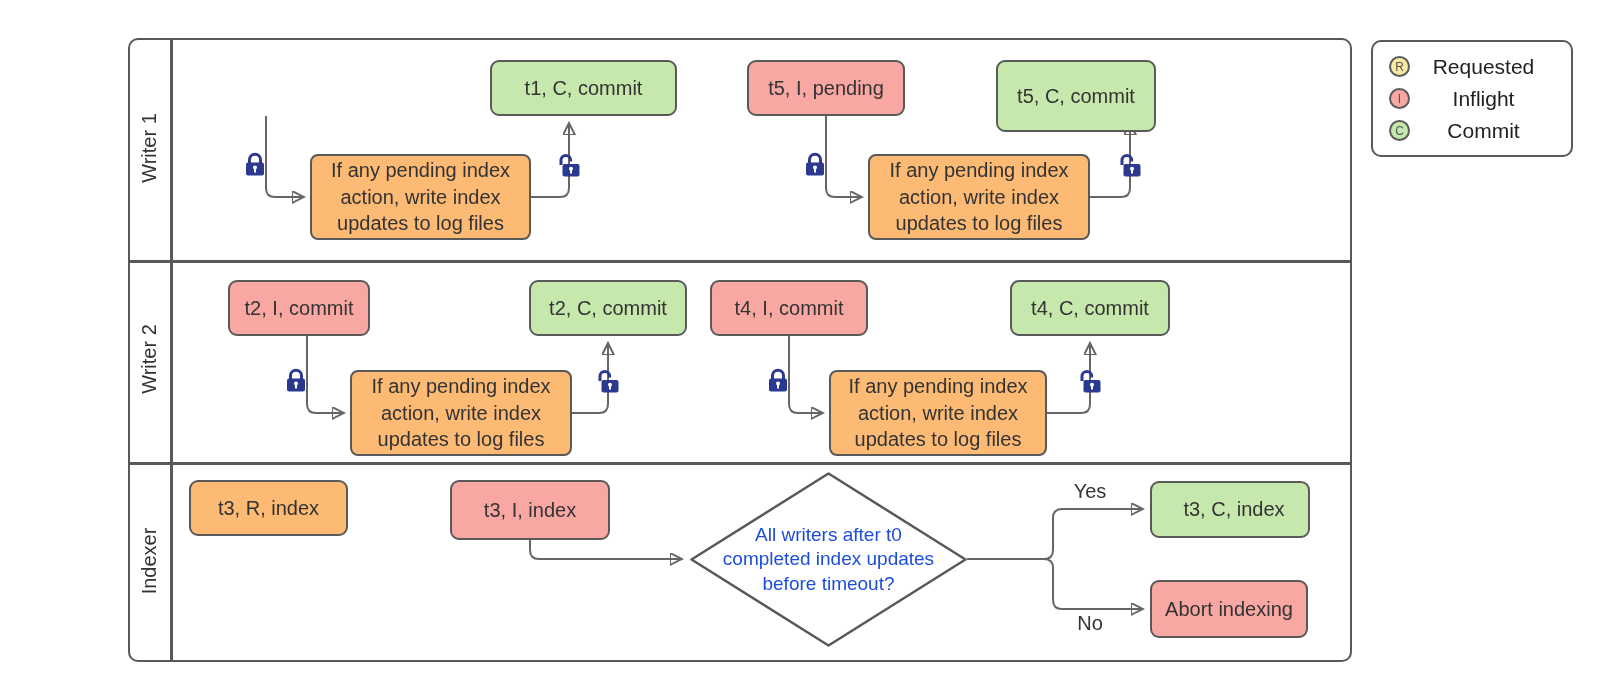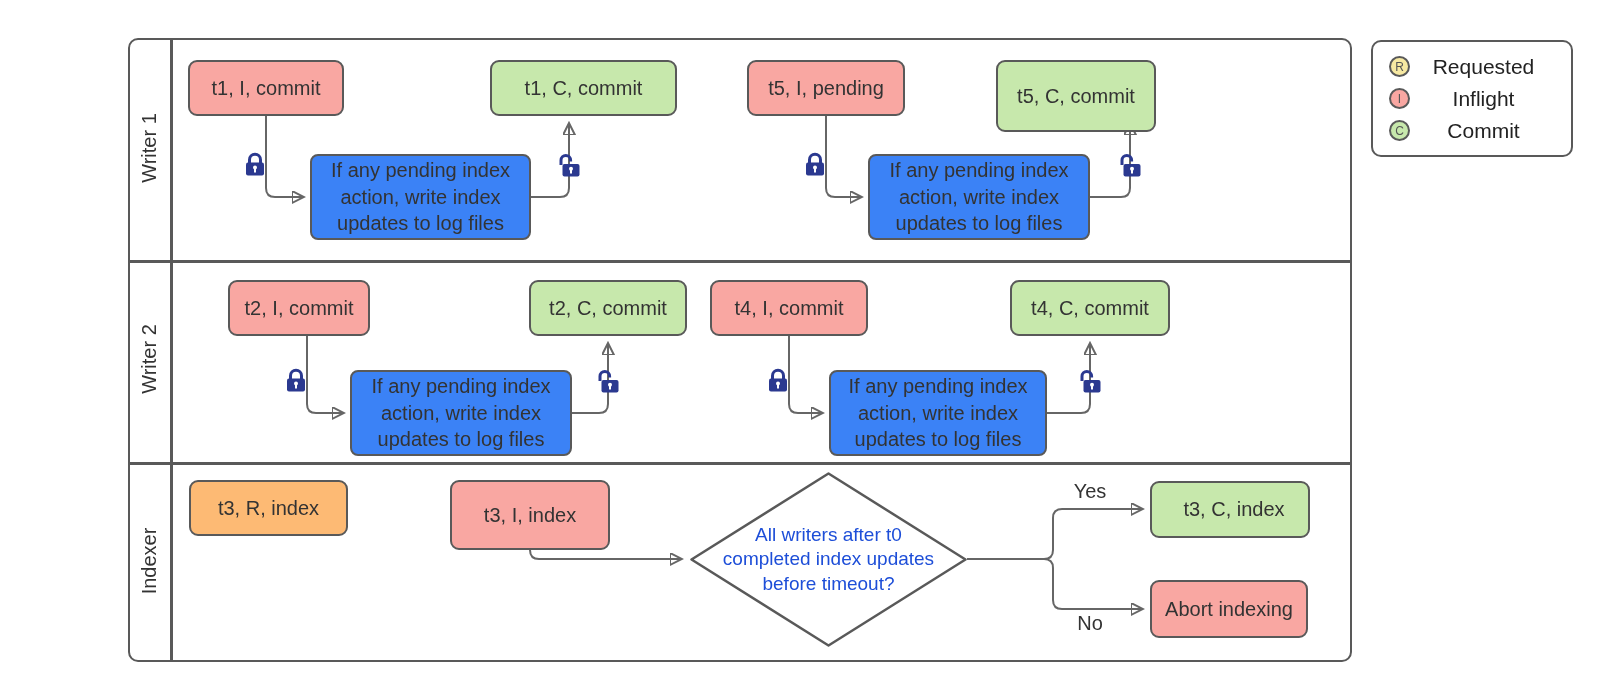--- a/index.html
+++ b/index.html
@@ -19,21 +19,21 @@
   #connectors { position: absolute; left: 0; top: 0; width: 1609px; height: 700px; }
   #connectors path { stroke: #666666; stroke-width: 2; fill: none; }
 
   
   .node { position: absolute; box-sizing: border-box; border: 2.5px solid #595959; border-radius: 9px;
           display: flex; align-items: center; justify-content: center; text-align: center;
           font-size: 20px; color: #333; background: #fff; }
   .inflight  { background: #f9a7a2; }
   .commit    { background: #c7e8ac; }
   .requested { background: #fdba74; }
-  .action    { background: #3b82f6; line-height: 1.32; padding: 2px 6px; border-radius: 8px; }
+  .action    { background: #fdba74; line-height: 1.32; padding: 2px 6px; border-radius: 8px; }
   .diamond-wrap { position: absolute; }
   .diamond-text { position: absolute; left: 0; top: 0; right: 0; bottom: 0;
                   display: flex; align-items: center; justify-content: center; text-align: center;
                   font-size: 19px; line-height: 1.28; padding: 0 24px; color: #1d4ed8; }
   .edge-label { position: absolute; font-size: 20px; color: #333; text-align: center; }
 
   .lock { position: absolute; width: 26px; height: 26px; }
 
   
   .legend { position: absolute; left: 1371px; top: 40px; width: 202px; height: 117px;
@@ -74,36 +74,35 @@
     <path d="M307,336 L307,404 Q307,413 316,413 L343,413" marker-end="url(#arrow)"></path>
     <path d="M572,413 L599,413 Q608,413 608,404 L608,344" marker-end="url(#arrow)"></path>
     <path d="M789,336 L789,404 Q789,413 798,413 L822,413" marker-end="url(#arrow)"></path>
     <path d="M1047,413 L1081,413 Q1090,413 1090,404 L1090,344" marker-end="url(#arrow)"></path>
     <path d="M530,536 L530,550 Q530,559 539,559 L681,559" marker-end="url(#arrow)"></path>
     <path d="M967,559 L1044,559"></path>
     <path d="M1044,559 Q1053,559 1053,550 L1053,518 Q1053,509 1062,509 L1142,509" marker-end="url(#arrow)"></path>
     <path d="M1044,559 Q1053,559 1053,568 L1053,600 Q1053,609 1062,609 L1142,609" marker-end="url(#arrow)"></path>
   </svg>
 
-  <div class="node inflight" style="left:188px; top:60px; width:156px; height:56px;">t1, I, commit</div>
   <div class="node commit" style="left:490px; top:60px; width:187px; height:56px;">t1, C, commit</div>
   <div class="node action" style="left:310px; top:154px; width:221px; height:86px;">If any pending index action, write index updates to log files</div>
   <div class="node inflight" style="left:747px; top:60px; width:158px; height:56px;">t5, I, pending</div>
   <div class="node commit" style="left:996px; top:60px; width:160px; height:72px;">t5, C, commit</div>
   <div class="node action" style="left:868px; top:154px; width:222px; height:86px;">If any pending index action, write index updates to log files</div>
 
   <div class="node inflight" style="left:228px; top:280px; width:142px; height:56px;">t2, I, commit</div>
   <div class="node commit" style="left:529px; top:280px; width:158px; height:56px;">t2, C, commit</div>
   <div class="node action" style="left:350px; top:370px; width:222px; height:86px;">If any pending index action, write index updates to log files</div>
   <div class="node inflight" style="left:710px; top:280px; width:158px; height:56px;">t4, I, commit</div>
   <div class="node commit" style="left:1010px; top:280px; width:160px; height:56px;">t4, C, commit</div>
   <div class="node action" style="left:829px; top:370px; width:218px; height:86px;">If any pending index action, write index updates to log files</div>
 
   <div class="node requested" style="left:189px; top:480px; width:159px; height:56px;">t3, R, index</div>
-  <div class="node inflight" style="left:450px; top:480px; width:160px; height:70px;">t3, I, index</div>
+  <div class="node inflight" style="left:450px; top:480px; width:160px; height:60px;">t3, I, index</div>
 
   <div class="diamond-wrap" style="left:690px; top:472px; width:277px; height:175px;">
     <svg width="277" height="175" viewBox="0 0 277 175" xmlns="http://www.w3.org/2000/svg">
       <polygon points="138.5,1.5 275.5,87.5 138.5,173.5 1.5,87.5" fill="#ffffff" stroke="#595959" stroke-width="2.5" stroke-linejoin="round"></polygon>
     </svg>
     <div class="diamond-text">All writers after t0 completed index updates before timeout?</div>
   </div>
 
   <div class="edge-label" style="left:1062px; top:480px; width:56px;">Yes</div>
   <div class="edge-label" style="left:1064px; top:612px; width:52px;">No</div>

